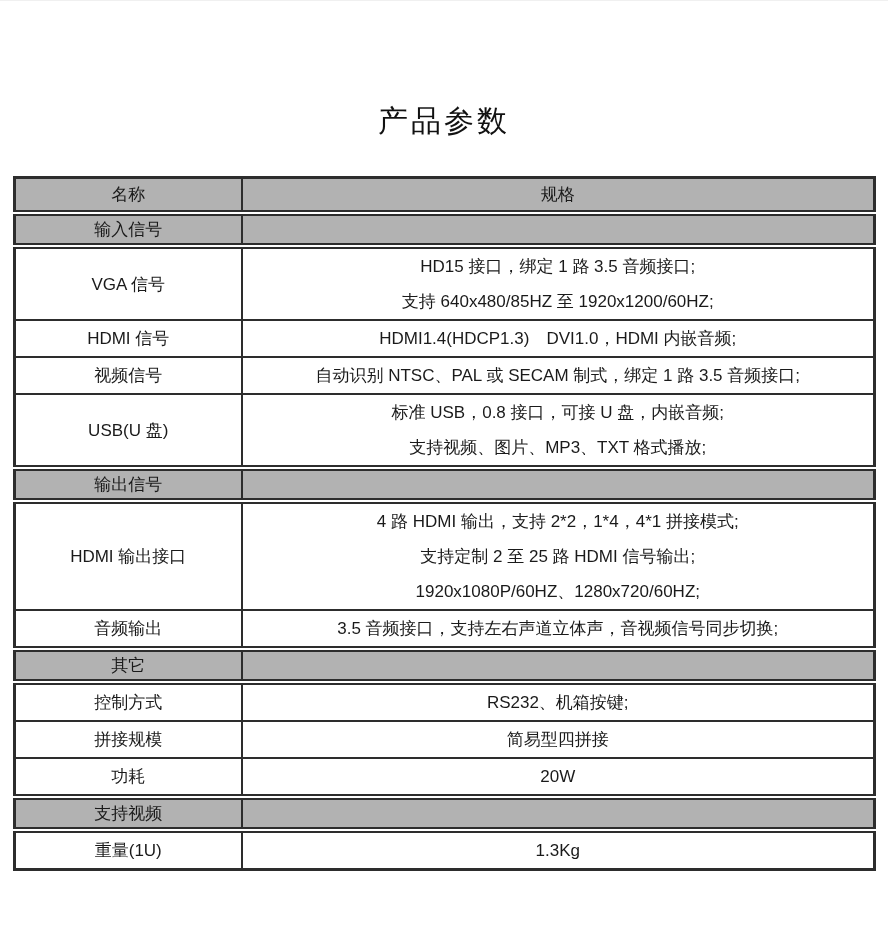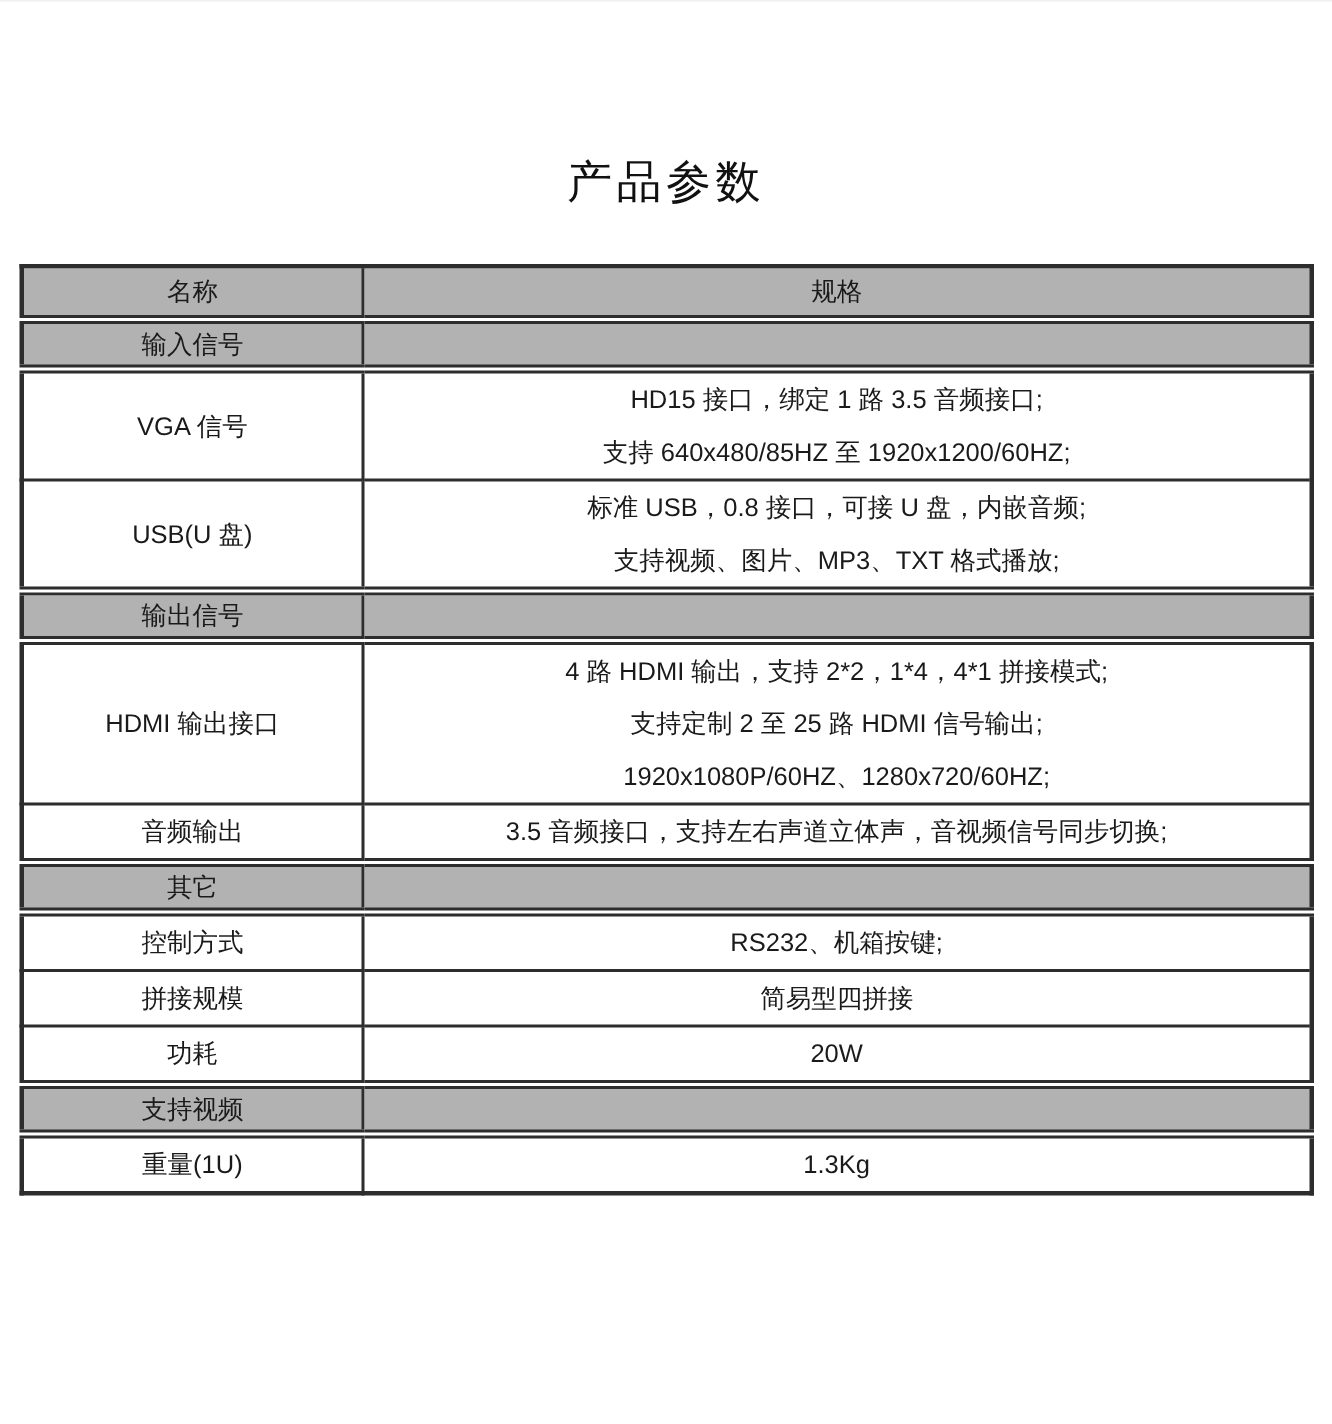--- a/index.html
+++ b/index.html
@@ -92,20 +92,32 @@
           <td class="spec-cell"></td>
         </tr>
         <tr class="data">
           <td class="label-cell">VGA 信号</td>
           <td class="spec-cell">
             <div class="spec-line">HD15 接口，绑定 1 路 3.5 音频接口;</div>
             <div class="spec-line">支持 640x480/85HZ 至 1920x1200/60HZ;</div>
           </td>
         </tr>
         <tr class="data">
+          <td class="label-cell">HDMI 信号</td>
+          <td class="spec-cell">
+            <div class="spec-line">HDMI1.4(HDCP1.3)　DVI1.0，HDMI 内嵌音频;</div>
+          </td>
+        </tr>
+        <tr class="data">
+          <td class="label-cell">视频信号</td>
+          <td class="spec-cell">
+            <div class="spec-line">自动识别 NTSC、PAL 或 SECAM 制式，绑定 1 路 3.5 音频接口;</div>
+          </td>
+        </tr>
+        <tr class="data">
           <td class="label-cell">USB(U 盘)</td>
           <td class="spec-cell">
             <div class="spec-line">标准 USB，0.8 接口，可接 U 盘，内嵌音频;</div>
             <div class="spec-line">支持视频、图片、MP3、TXT 格式播放;</div>
           </td>
         </tr>
         <tr class="section">
           <td class="label-cell">输出信号</td>
           <td class="spec-cell"></td>
         </tr>

